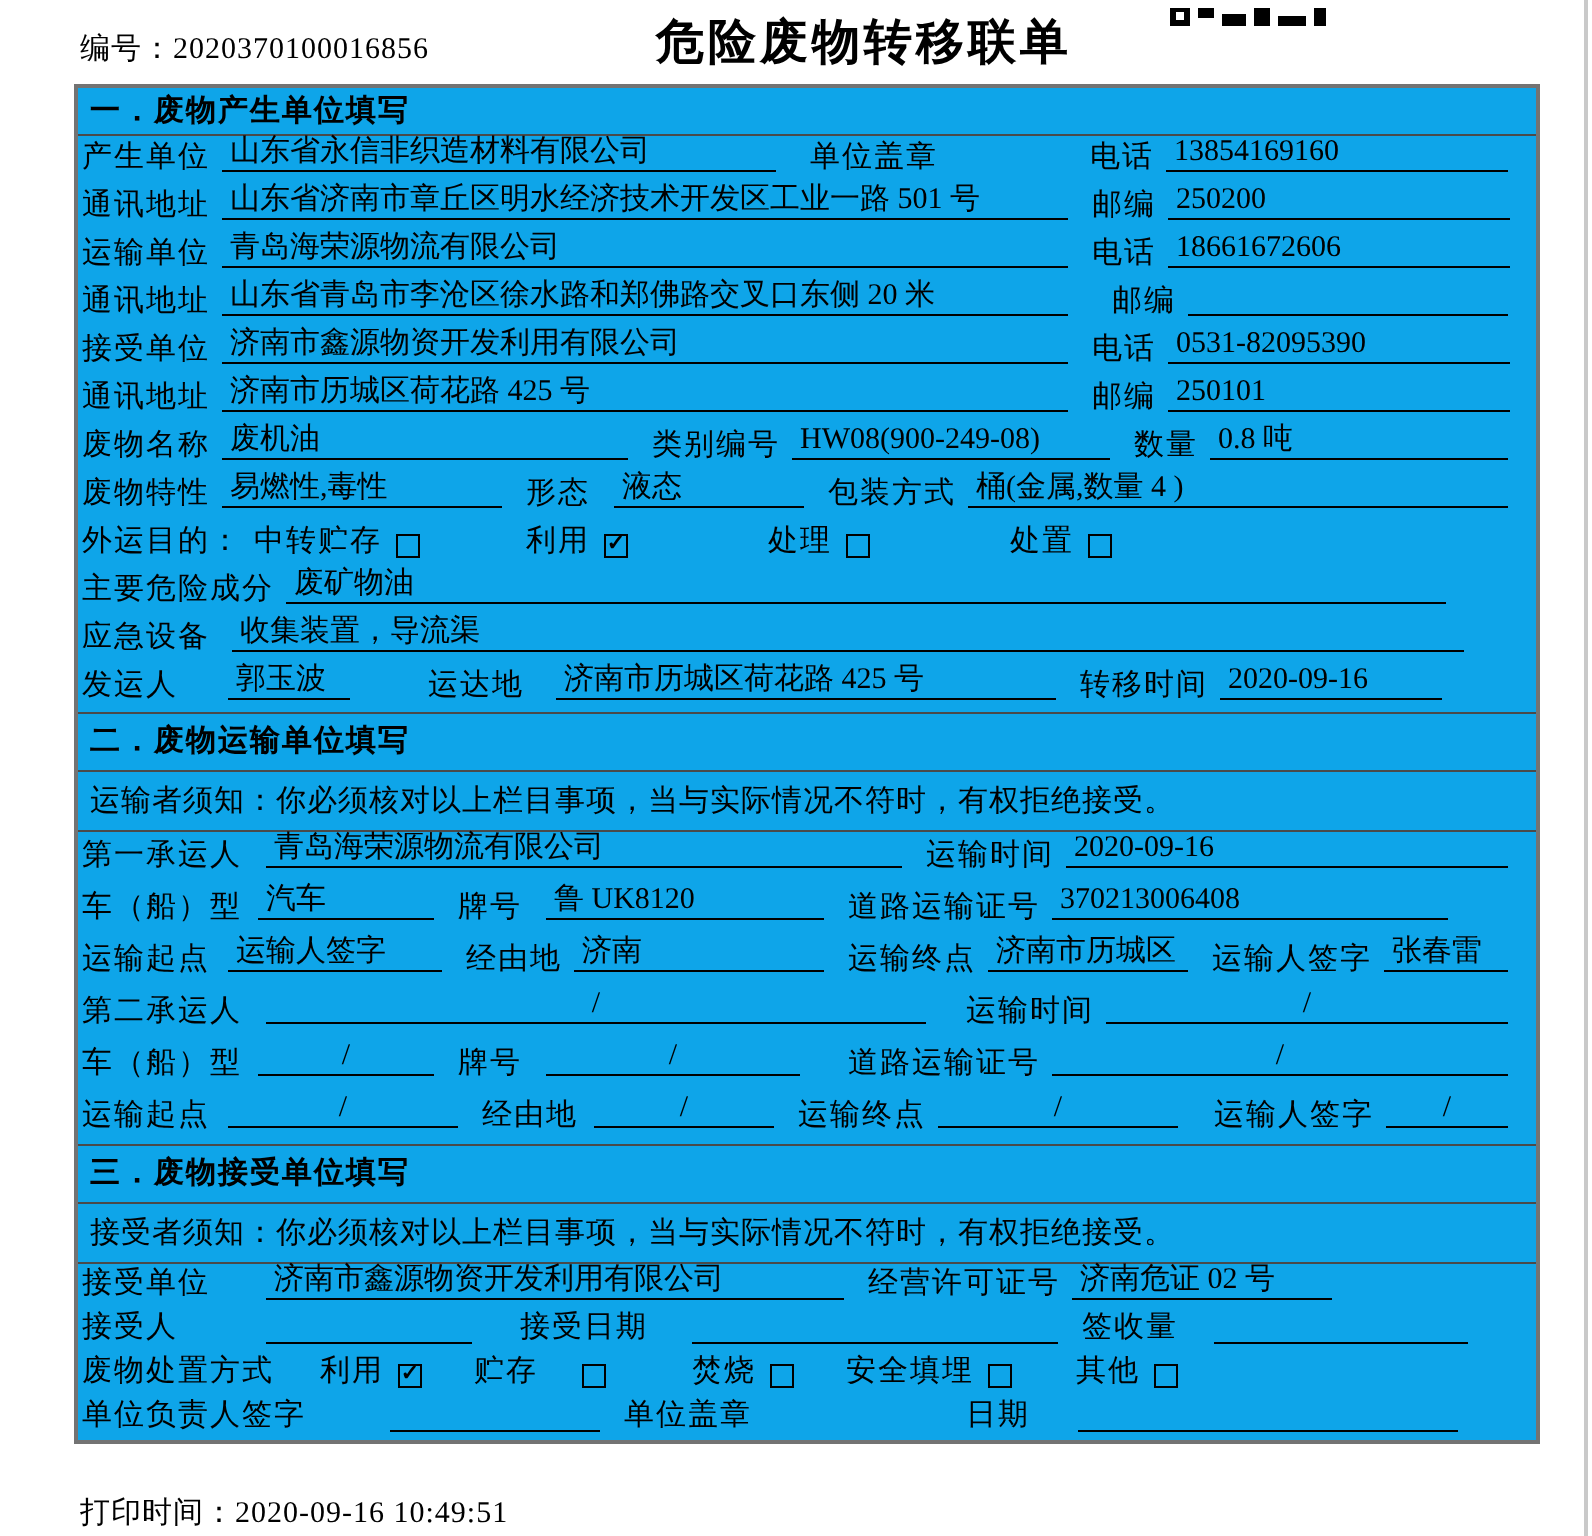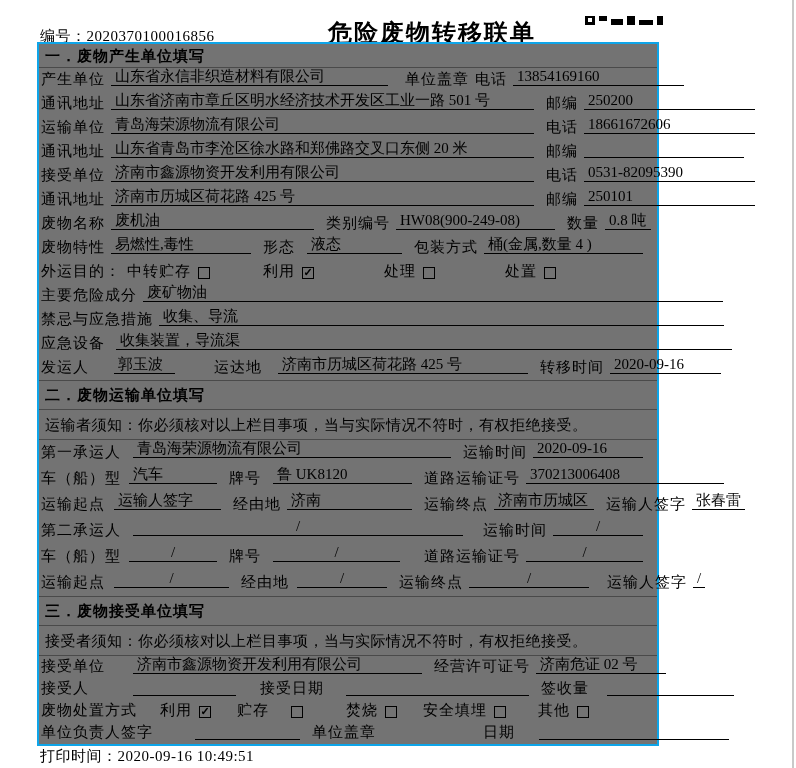--- a/index.html
+++ b/index.html
@@ -4,29 +4,29 @@
 <style>
   * { box-sizing: border-box; }
   html,body { margin:0; padding:0; }
   body {
     width:796px; height:768px; overflow:hidden;
     background:#ffffff; color:#000;
     font-family:"Liberation Serif","DejaVu Serif",serif;
     position:relative;
   }
   
-  .doc-header { position:absolute; left:0; top:16px; width:792px; height:42px; }
+  .doc-header { position:absolute; left:0; top:4px; width:792px; height:42px; }
   .doc-number { position:absolute; left:40px; top:11px; font-size:15px; letter-spacing:0.5px; white-space:nowrap; }
   .doc-title  { position:absolute; left:328px; top:1px; font-size:24px; font-weight:bold; letter-spacing:2px; white-space:nowrap; }
   .qr-frag { position:absolute; left:585px; top:0; width:80px; height:9px; }
   .qr-frag i { position:absolute; background:#000; }
   
   .form {
-    position:absolute; left:37px; top:42px; width:622px;
-    border:2px solid #0ea5e9; background:#737373;
+    position:absolute; left:37px; top:42px; width:733px;
+    border:2px solid #737373; background:#0ea5e9;
   }
   .sec { width:100%; }
   .sec + .sec { border-top:1px solid #4a4a4a; }
   .sec-h {
     font-weight:bold; font-size:15px; letter-spacing:1px;
     padding:0 6px; height:24px; line-height:24px;
     border-bottom:1px solid #4a4a4a; white-space:nowrap;
   }
   .sec + .sec .sec-h { height:29px; line-height:29px; }
   .notice {
@@ -152,24 +152,20 @@
         <span class="chk" style="margin-left: 70px;">
           <span class="chk-lbl">处置</span>
           <span class="box"></span>
         </span>
       </div>
       <div class="row">
         <span class="lbl">主要危险成分</span>
         <span class="fld" style="min-width: 580px;"><span class="fld-text">废矿物油</span></span>
       </div>
       <div class="row">
-        <span class="lbl">禁忌与应急措施</span>
-        <span class="fld" style="min-width: 565px;"><span class="fld-text">收集、导流</span></span>
-      </div>
-      <div class="row">
         <span class="lbl">应急设备</span>
         <span class="fld" style="min-width: 616px; margin-left: 5px;"><span class="fld-text">收集装置，导流渠</span></span>
       </div>
       <div class="row">
         <span class="lbl">发运人</span>
         <span class="fld" style="min-width: 61px; margin-left: 19px;"><span class="fld-text">郭玉波</span></span>
         <span class="lbl" style="margin-left: 27px;">运达地</span>
         <span class="fld" style="min-width: 250px; margin-left: 10px;"><span class="fld-text">济南市历城区荷花路 425 号</span></span>
         <span class="lbl">转移时间</span>
         <span class="fld" style="min-width: 111px;"><span class="fld-text">2020-09-16</span></span>

